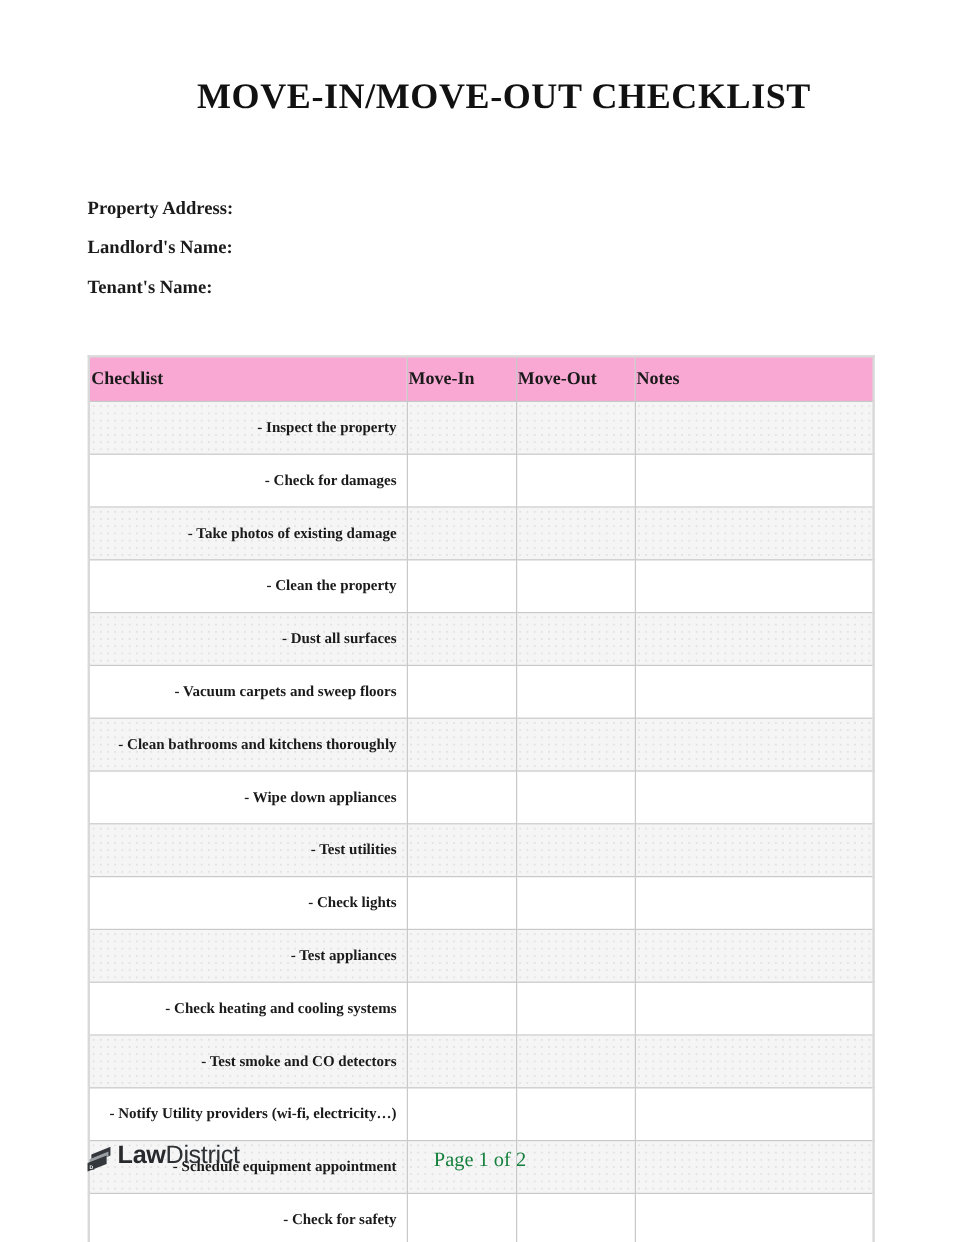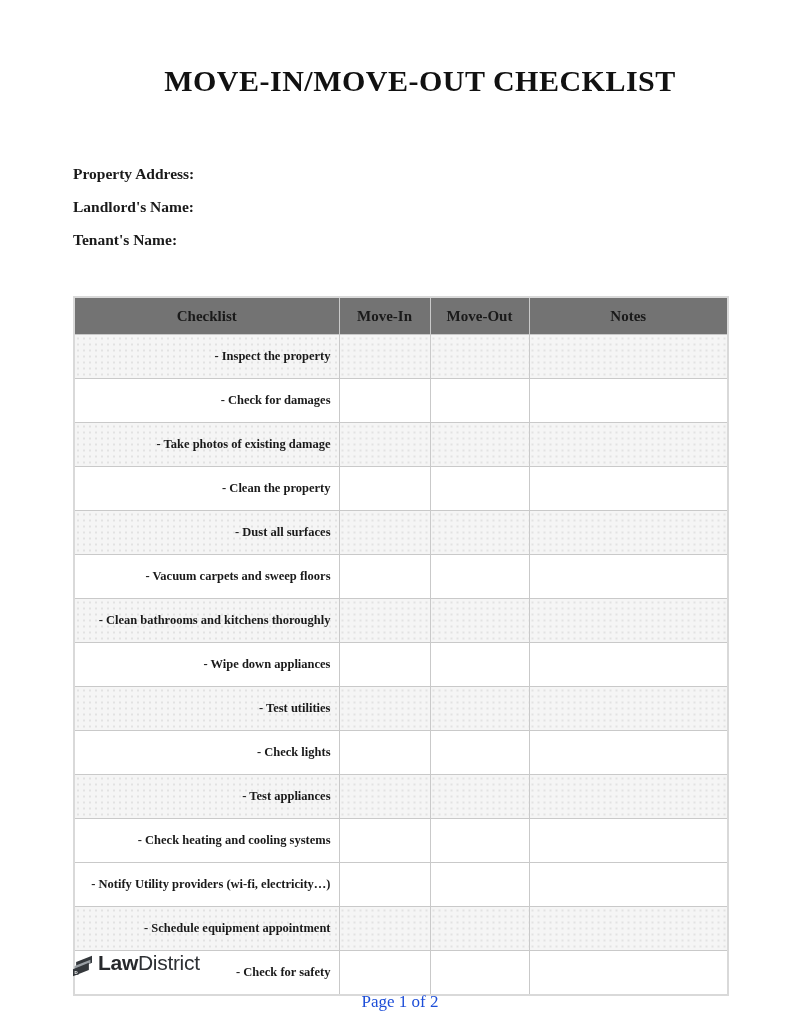--- a/index.html
+++ b/index.html
@@ -17,42 +17,42 @@
   }
   table.checklist{
     border-collapse:collapse;margin:48px 0 0 73px;
     width:654px;table-layout:fixed;
     border:2px solid #d9d9d9;
   }
   table.checklist th, table.checklist td{
     border:1px solid #c9c9c9;vertical-align:middle;
   }
   table.checklist th{
-    height:34px;font-size:15px;font-weight:bold;text-align:center;background:#737373;
+    height:34px;font-size:15px;font-weight:bold;text-align:left;background:#f9a8d4;
   }
   table.checklist td{height:35px;}
   td.c-label{
     font-weight:bold;font-size:12.5px;text-align:right;
     padding:4px 8px 4px 10px;line-height:1.45;
   }
   tr.alt td{
     background-color:#f5f5f5;
     background-image:radial-gradient(#e2e2e2 0.9px, rgba(0,0,0,0) 1px);
     background-size:6px 6px;
   }
   .footer-logo{
     position:absolute;left:69px;top:951px;display:flex;align-items:flex-start;
     font-family:"Liberation Sans", sans-serif;
   }
   .footer-logo svg{display:block;margin-right:2px;}
   .logo-law{font-weight:bold;font-size:21px;color:#27292c;letter-spacing:-0.3px;}
   .logo-district{font-weight:400;font-size:21px;color:#2e3134;letter-spacing:-0.3px;}
   .page-indicator{
-    position:absolute;left:0;right:0;top:992px;text-align:center;
-    font-size:17px;color:#1d4ed8;
+    position:absolute;left:0;right:0;top:957px;text-align:center;
+    font-size:17px;color:#15803d;
   }
 </style>
 </head>
 <body>
 
 <div class="page">
 
   <h1 class="doc-title">MOVE-IN/MOVE-OUT CHECKLIST</h1>
 
   <div class="fields">
@@ -142,20 +142,26 @@
           <td></td>
           <td></td>
           <td></td>
         </tr>
         <tr>
           <td class="c-label">- Check heating and cooling systems</td>
           <td></td>
           <td></td>
           <td></td>
         </tr>
+        <tr class="alt">
+          <td class="c-label">- Test smoke and CO detectors</td>
+          <td></td>
+          <td></td>
+          <td></td>
+        </tr>
         <tr>
           <td class="c-label">- Notify Utility providers (wi-fi, electricity…)</td>
           <td></td>
           <td></td>
           <td></td>
         </tr>
         <tr class="alt">
           <td class="c-label">- Schedule equipment appointment</td>
           <td></td>
           <td></td>

